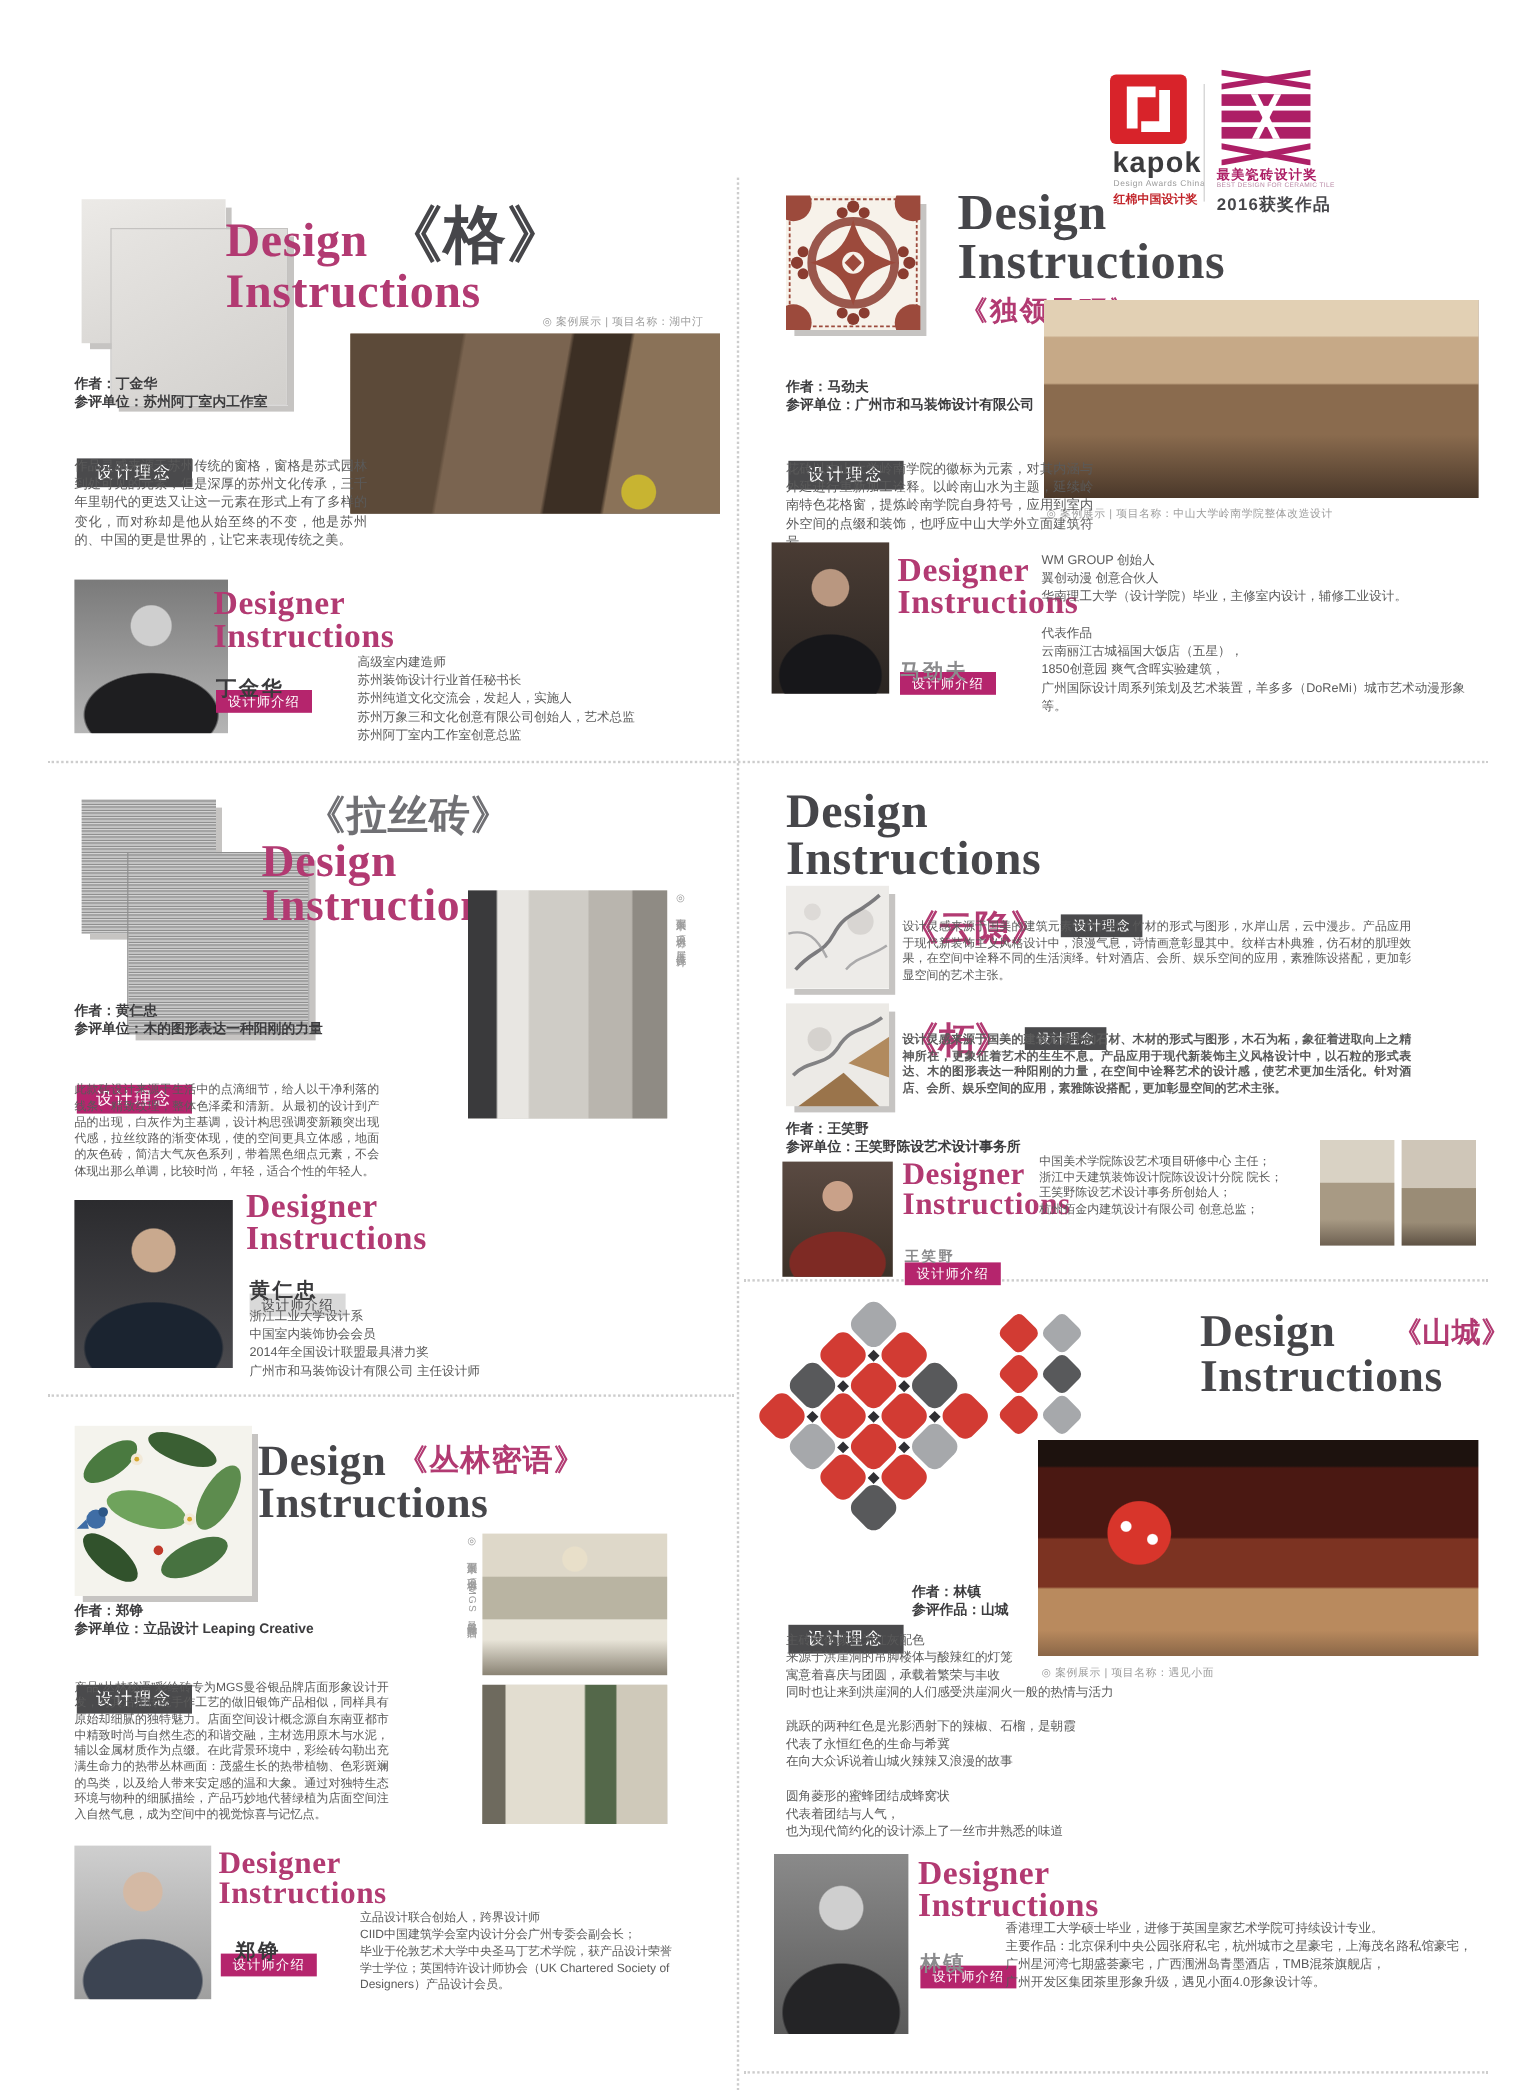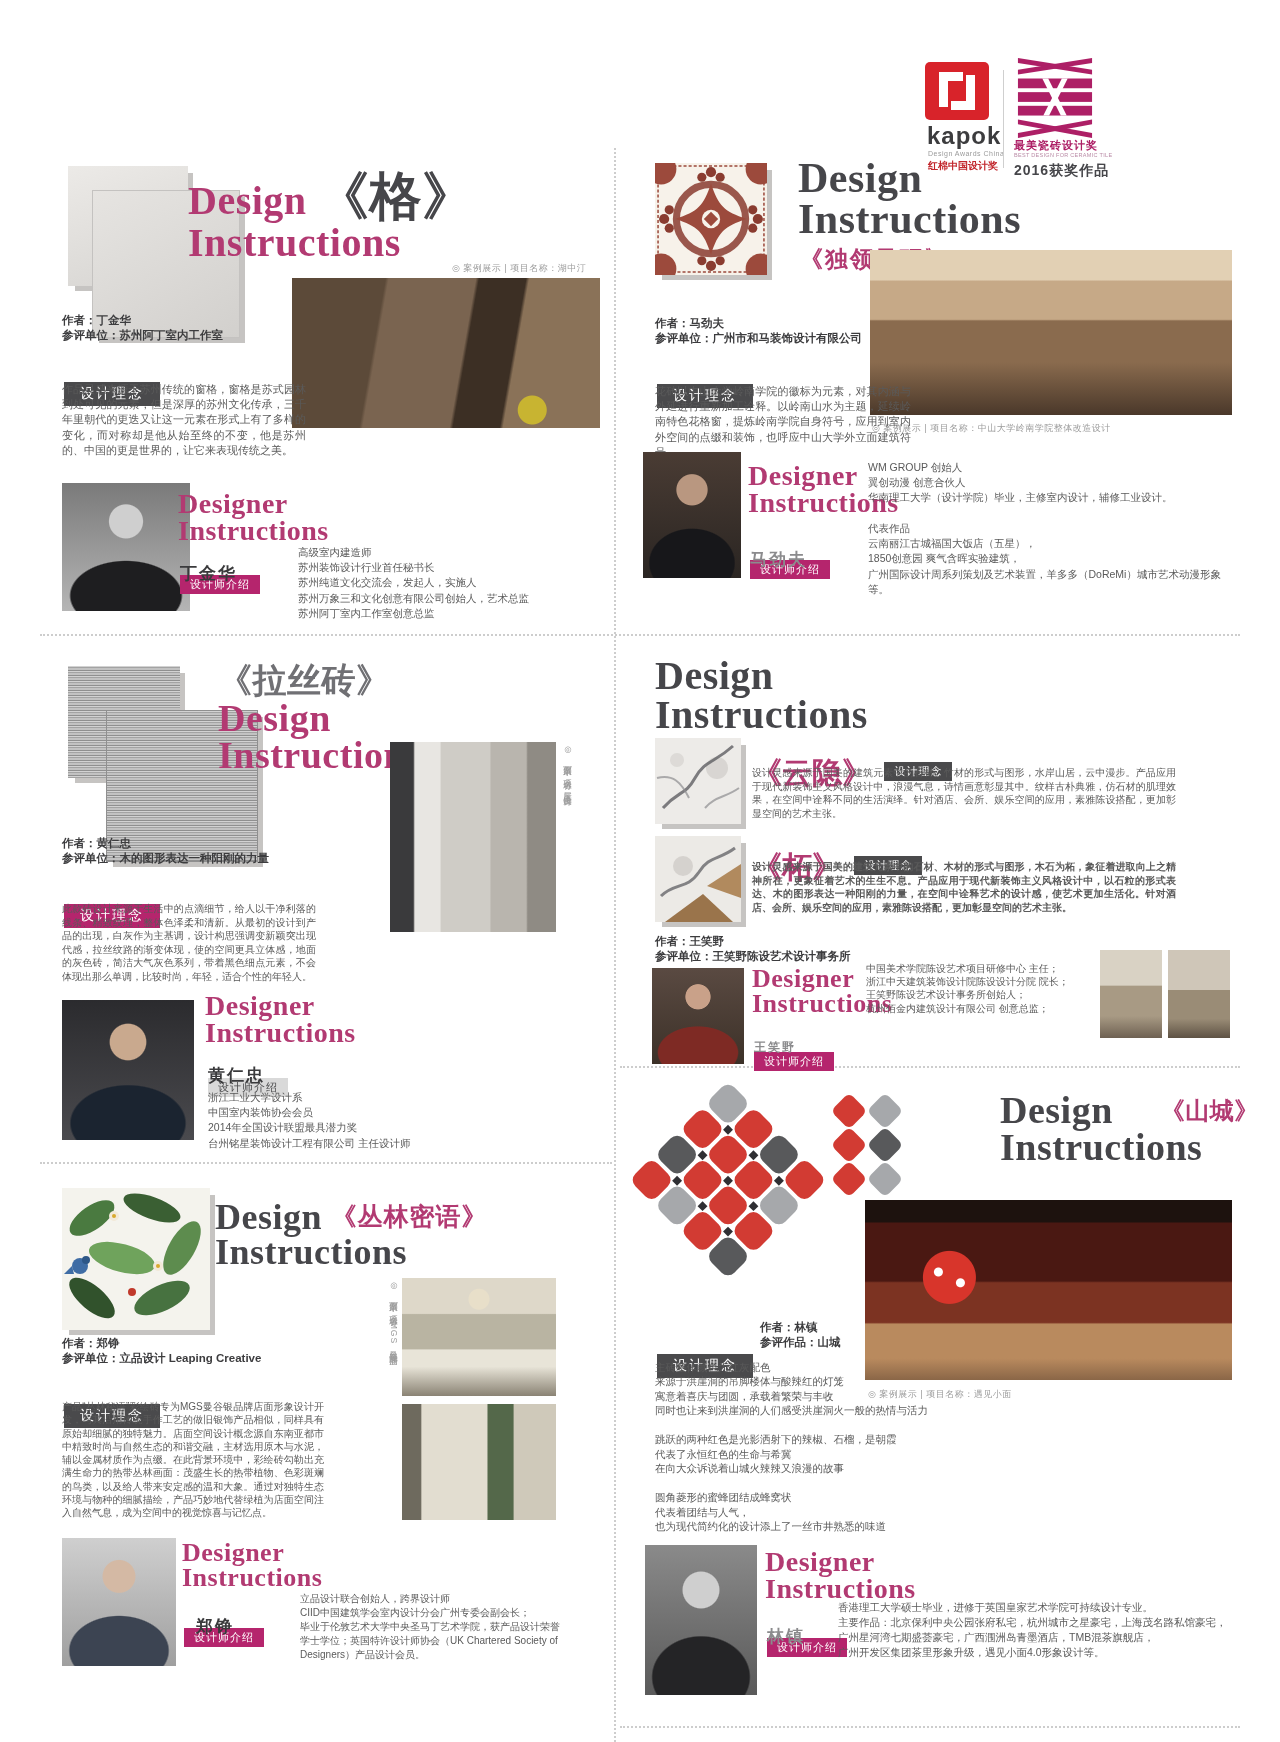--- a/index.html
+++ b/index.html
@@ -2,21 +2,21 @@
 <html><head>
 <meta charset="utf-8">
 <style>
   html,body{margin:0;padding:0;background:#fff;}
   .page{position:relative;width:1280px;height:1742px;background:#fff;overflow:hidden;
         font-family:"Liberation Sans","DejaVu Sans",sans-serif;color:#555;}
   .sec{display:contents;}
   .abs{position:absolute;}
   .serif{font-family:"Liberation Serif","DejaVu Serif",serif;}
   .hd{font-weight:600;line-height:0.98;letter-spacing:0.5px;}
-  .mag{color:#b23a72;} .dark{color:#46464a;} .gray{color:#707074;}
+  .mag{color:#b23a72;} .dark{color:#46464a;} .gray{color:#707074;margin-left:36px;}
   .title-big{font-family:"Liberation Serif","DejaVu Serif",serif;}
   .tag{display:inline-block;color:#fff;font-weight:normal;font-size:14px;padding:3px 16px;letter-spacing:2px;margin-top:32px;}
   .tag-dark{background:#4a4a4c;} .tag-mag{background:#b5256d;}
   .tag-lt{background:#d9d9d9;color:#4a4a4c;}
   .mini{font-size:11px;padding:2px 10px;letter-spacing:1px;}
   .meta{font-size:11.5px;font-weight:bold;color:#3c3c3e;line-height:1.35;white-space:pre-line;}
   .para{font-size:11px;line-height:1.38;color:#5a5a5a;white-space:pre-line;text-align:justify;}
   .para-s{font-size:10px;line-height:1.35;}
   .caption{font-size:9px;color:#9c9c9c;letter-spacing:0.5px;}
   .caption-v{writing-mode:vertical-rl;font-size:8.5px;color:#9c9c9c;letter-spacing:1px;}
@@ -207,21 +207,21 @@
     <div class="abs portrait" style="left:62px;top:1000px;width:132px;height:140px;--skin:#c9a98e;--coat:#1b2430;--bg1:#2b2b2e;--bg2:#4a4a4e;"></div>
     <div class="abs serif hd mag" style="left:205px;top:992px;font-size:28px;">
       <span>Designer</span><br>
       <span>Instructions</span>
     </div>
     <div class="abs tag tag-lt mini" style="left:208px;top:1046px;">设计师介绍</div>
     <div class="abs name" style="left:208px;top:1064px;">黄仁忠</div>
     <div class="abs creds" style="left:208px;top:1090px;width:330px;">浙江工业大学设计系
 中国室内装饰协会会员
 2014年全国设计联盟最具潜力奖
-台州铭星装饰设计工程有限公司  主任设计师</div>
+广州市和马装饰设计有限公司  主任设计师</div>
   </div>
 
   
   <div class="sec">
     <div class="abs serif hd dark" style="left:655px;top:656px;font-size:40px;">
       <span>Design</span><br>
       <span>Instructions</span>
     </div>
     <div class="abs tile3d" style="left:655px;top:738px;width:86px;height:86px;">
       <svg width="86" height="86" viewBox="0 0 86 86">

